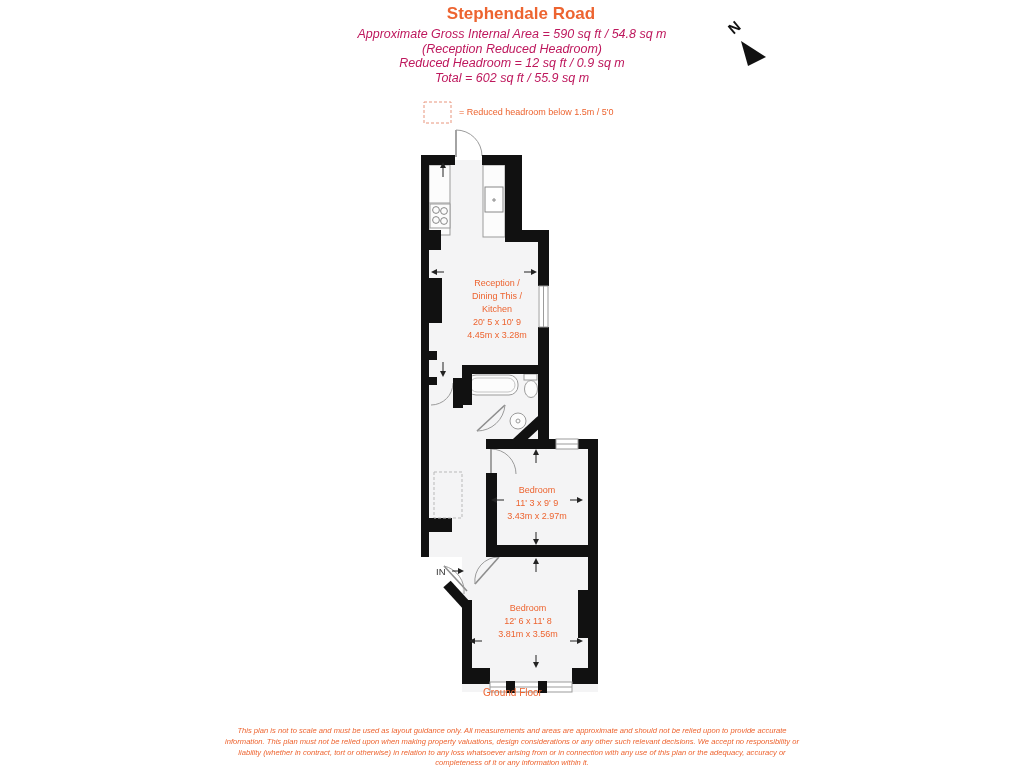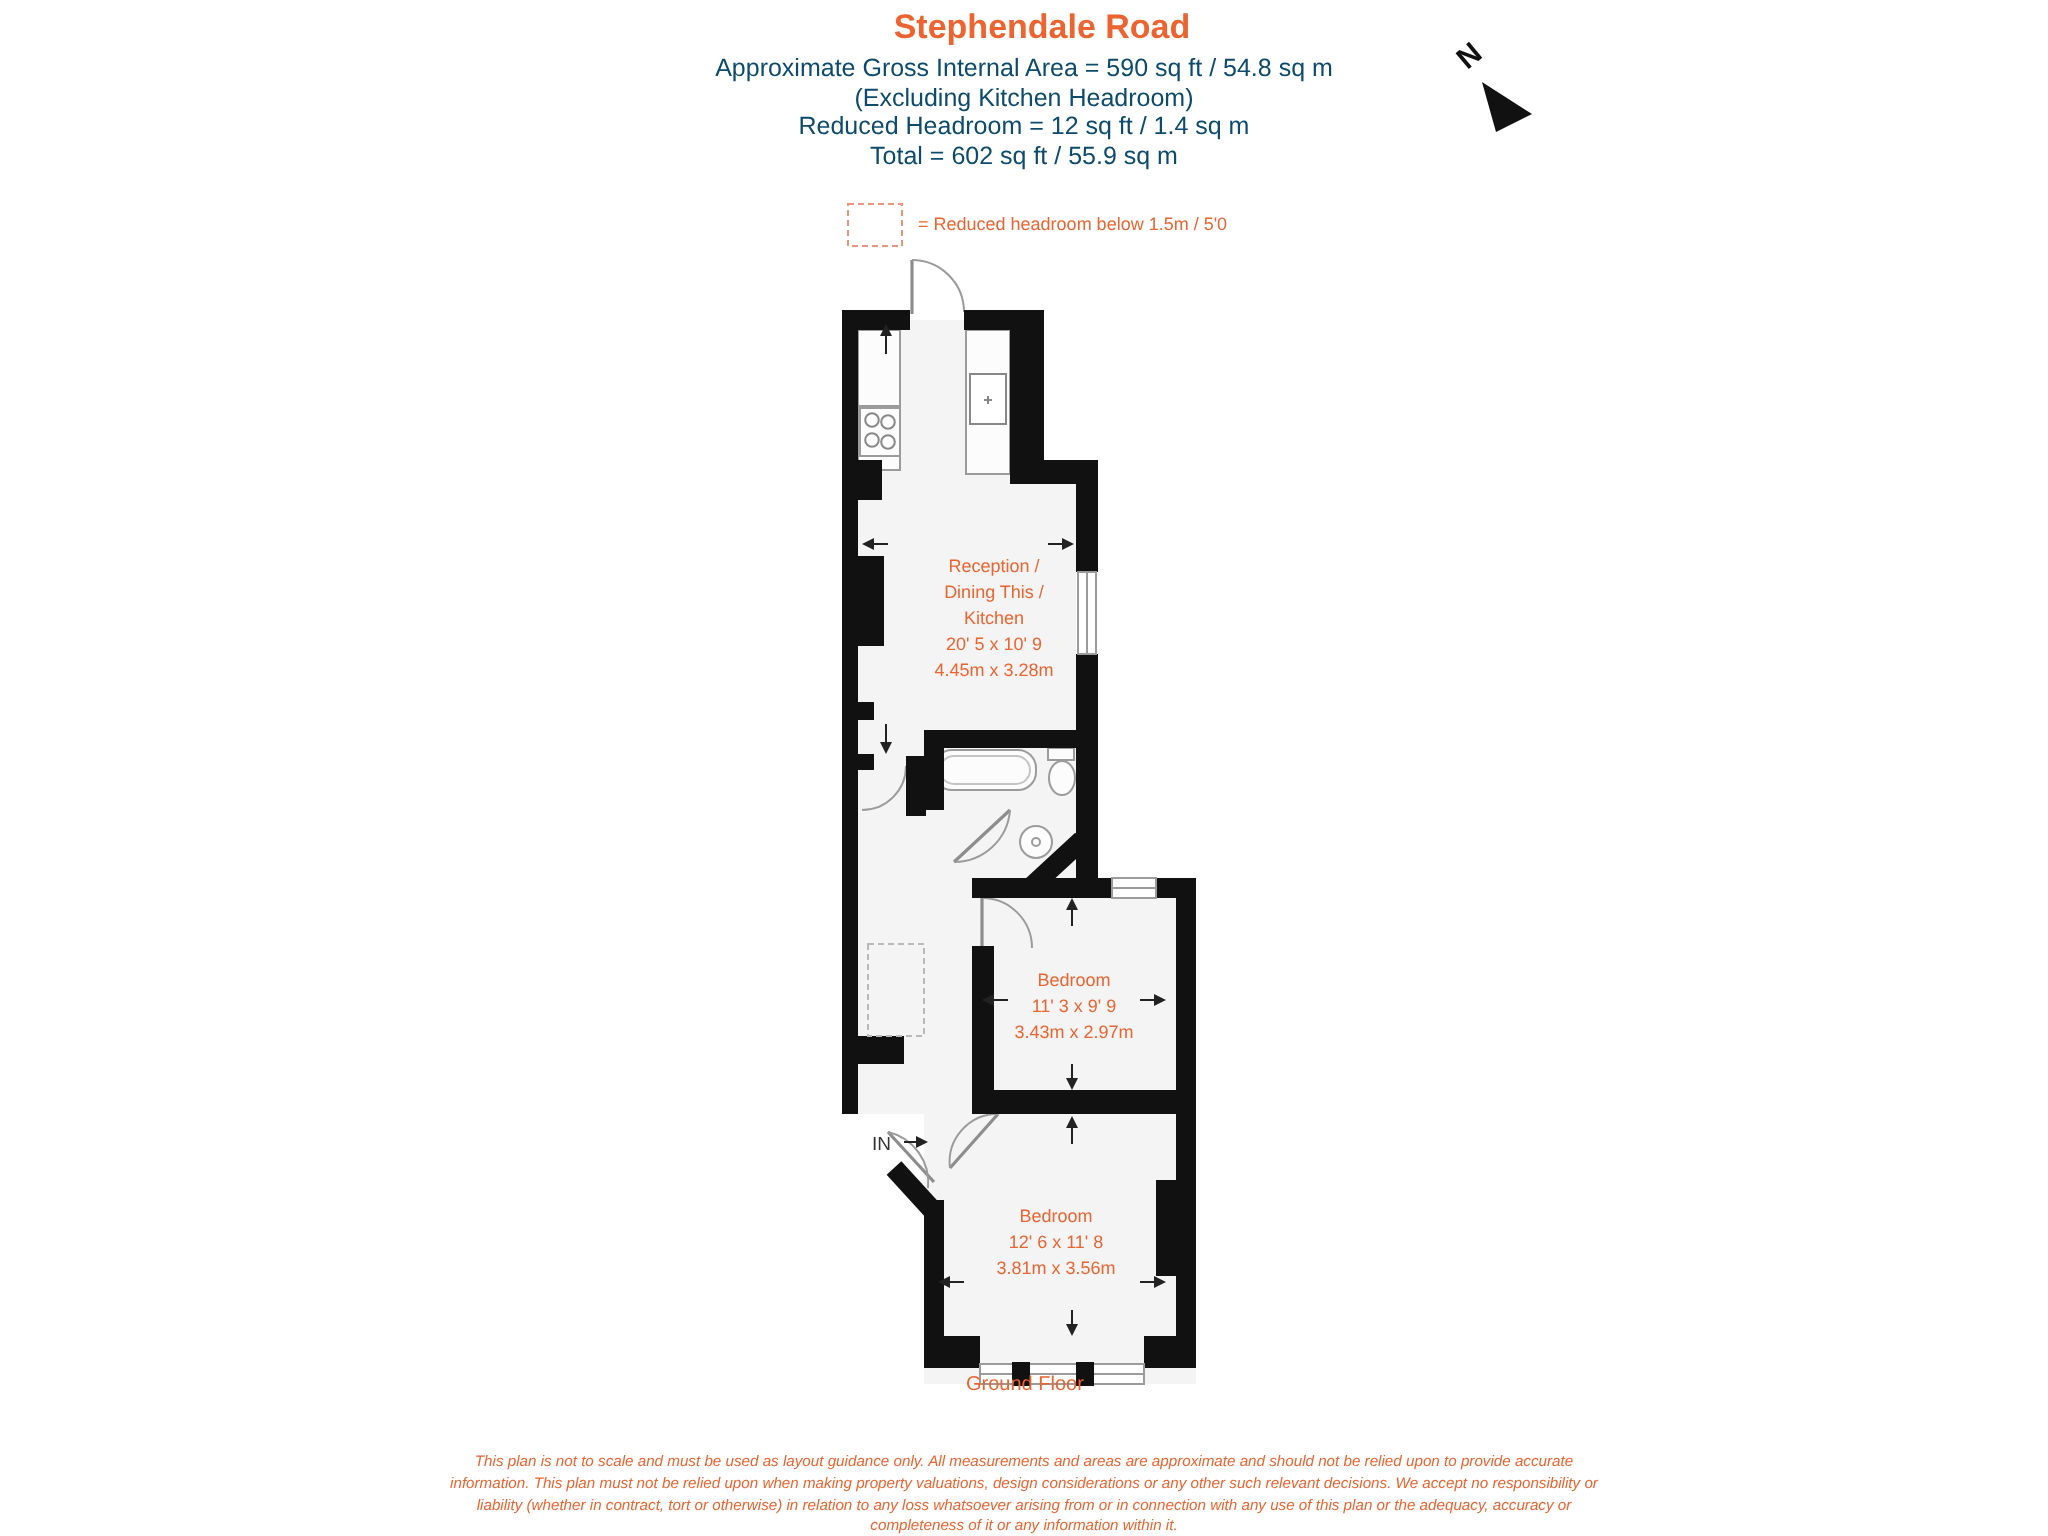--- a/index.html
+++ b/index.html
@@ -2,21 +2,21 @@
 <html><head>
 <meta charset="utf-8">
 <style>
   * { margin:0; padding:0; box-sizing:border-box; }
   html,body { width:1024px; height:768px; background:#ffffff; overflow:hidden;
               font-family:"Liberation Sans", sans-serif; }
   .page { position:relative; width:1024px; height:768px; background:#ffffff; }
 
   .header { position:absolute; left:0; top:4px; width:1024px; text-align:center; }
   .header .title { font-size:17px; font-weight:bold; color:#ed6430; margin-bottom:3px;padding-left:18px; }
-  .header .sub { font-size:12.5px; line-height:14.5px; color:#0c4a6e; }
+  .header .sub { font-size:12.5px; line-height:14.5px; color:#be185d;font-style:italic; }
 
   .legend-text { position:absolute; left:459px; top:107px; font-size:9px; color:#ed6430; }
 
   .room-label { position:absolute; width:130px; text-align:center;
                 font-size:9px; line-height:13px; color:#ed6430; }
 
   .floor-label { position:absolute; left:455px; top:687px; font-size:10px; color:#ed6430;margin-left:28px; }
 
   .footer { position:absolute; left:222px; top:726px; width:580px; text-align:center;
             font-size:7.6px; line-height:10.8px; color:#ed6430;font-style:italic; }
@@ -32,22 +32,22 @@
   .win  { fill:#ffffff; stroke:#9b9b9b; stroke-width:1; }
 </style>
 </head>
 <body>
 
 <div class="page">
 
   <div class="header">
     <div class="title">Stephendale Road</div>
     <div class="sub">Approximate Gross Internal Area = 590 sq ft / 54.8 sq m</div>
-    <div class="sub">(Excluding Kitchen Headroom)</div>
-    <div class="sub">Reduced Headroom = 12 sq ft / 1.4 sq m</div>
+    <div class="sub">(Reception Reduced Headroom)</div>
+    <div class="sub">Reduced Headroom = 12 sq ft / 0.9 sq m</div>
     <div class="sub">Total = 602 sq ft / 55.9 sq m</div>
   </div>
 
   <div class="legend-text">= Reduced headroom below 1.5m / 5'0</div>
 
   <svg class="plan" width="1024" height="768" viewBox="0 0 1024 768">
 
     <rect x="424" y="102" width="27" height="21" fill="none" stroke="#e8957c" stroke-dasharray="3,2"></rect>
 
     <g>

